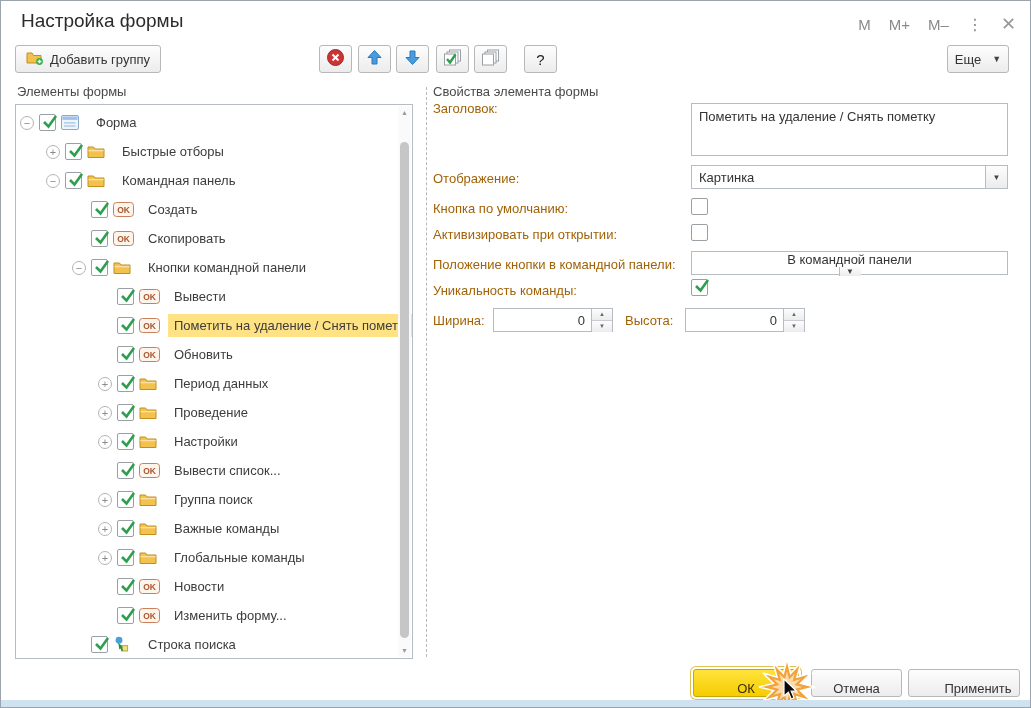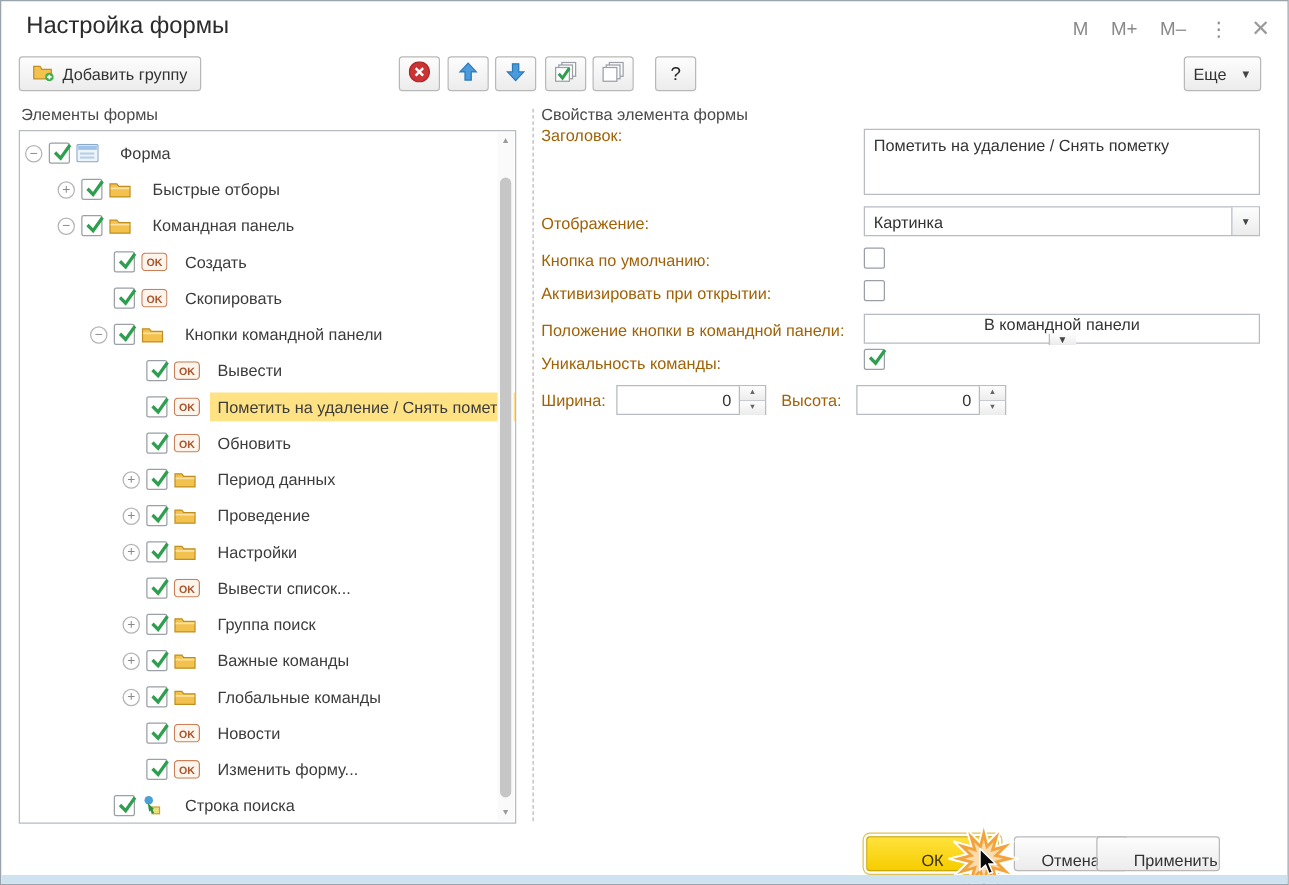--- a/index.html
+++ b/index.html
@@ -78,21 +78,21 @@
                       background:linear-gradient(#fdfdfd,#ececec); }
   .spin .sbtns span:first-child { border-bottom:1px solid #c8ccd0; }
 
   
   .fbtn { position:absolute; top:668px; height:28px; display:flex; align-items:flex-end; justify-content:center;
           font-size:13px; color:#333; background:linear-gradient(#fdfdfd,#ececec);
           border:1px solid #b8b8b8; border-radius:3px; }
   .ok { left:692px; width:106px; background:linear-gradient(#ffe23c,#f6cd00); border:1px solid #c9a900;
         box-shadow:0 0 0 2px #ffffff, 0 0 0 3px #ddc253; color:#3a3000; }
   .cancel { left:810px; width:91px; }
-  .apply { left:876px; width:99px;padding-left:28px; }
+  .apply { left:907px; width:112px;padding-left:28px; }
 
   .burst { position:absolute; left:757px; top:657px; pointer-events:none; }
   .cursor { position:absolute; left:781px; top:677px; pointer-events:none; }
 </style>
 </head>
 <body>
 
 <div class="window">
 
   <div class="title">Настройка формы</div>

